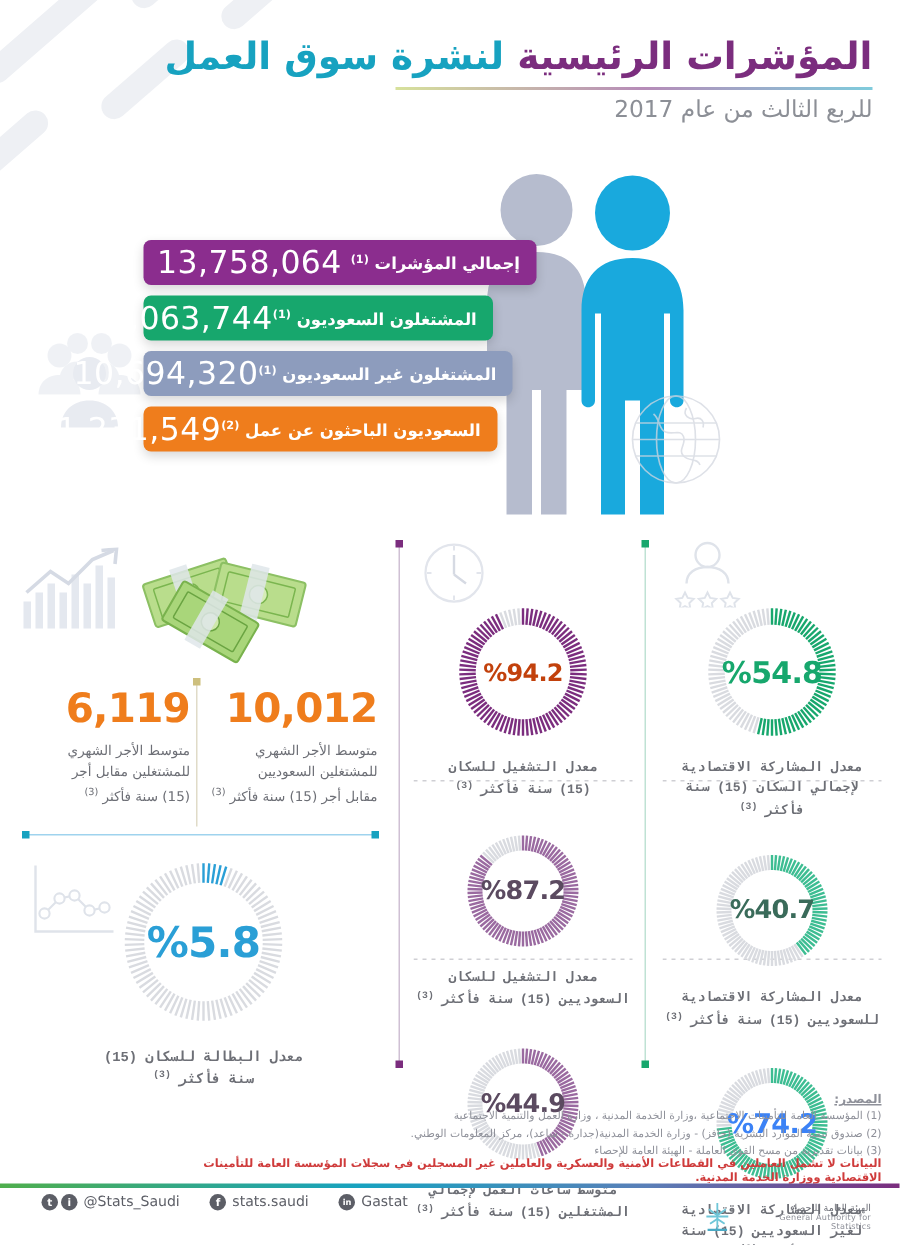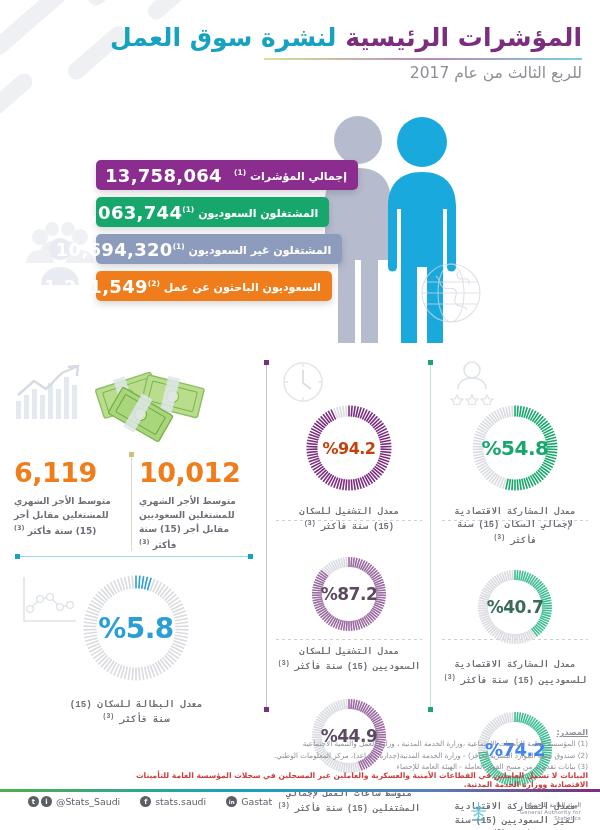--- a/index.html
+++ b/index.html
@@ -76,21 +76,21 @@
     align-items: center;
     justify-content: space-between;
     direction: rtl;
     padding: 0 11px 0 9px;
     margin-bottom: 7px;
     color: #fff;
     box-shadow: 0 3px 7px rgba(0,0,0,.16);
   }
   .bar .label { font-size: 11px; font-weight: bold; white-space: nowrap; }
   .bar .label sup { font-size: 7.5px; vertical-align: super; }
-  .bar .value { font-size: 18px; font-weight: bold; letter-spacing: .3px; direction: ltr; }
+  .bar .value { font-size: 21px; font-weight: normal; letter-spacing: .3px; direction: ltr; }
   .bar.b1 { width: 100%;    background: #8b2d8e; }
   .bar.b2 { width: 89%;  margin-right: 11%;  background: #17a76d; }
   .bar.b3 { width: 94%;  margin-right: 6%;   background: #8d9cbd; }
   .bar.b4 { width: 90%;  margin-right: 10%;  background: #ef7d1c; }
 
   
   .body { position: absolute; top: 357px; left: 0; width: 600px; height: 360px; }
 
   .vdiv { position: absolute; width: 1px; top: 6px; bottom: 8px; }
   .vdiv::before, .vdiv::after {
@@ -120,27 +120,27 @@
   }
 
   
   .wages { position: absolute; left: 0; top: 0; width: 264px; height: 200px; }
   .chart-icon { position: absolute; left: 14px; top: 8px; width: 74px; height: 56px; }
   .money { position: absolute; left: 88px; top: 2px; width: 130px; height: 100px; }
   .wage-split {
     position: absolute; left: 8px; top: 100px; width: 250px;
     display: flex; direction: rtl;
   }
-  .wage-col { width: 50%; text-align: left; padding: 0 6px; }
+  .wage-col { width: 50%; text-align: right; padding: 0 6px; }
   .wage-col .num {
     font-size: 27px; font-weight: bold; color: #ef7d1c; direction: ltr;
     letter-spacing: -.5px; margin-bottom: 7px;
   }
   .wage-col .cap {
-    font-size: 9px; color: #6d6f76; line-height: 1.55; direction: rtl; font-weight: bold;
+    font-size: 9px; color: #6d6f76; line-height: 1.55; direction: rtl; font-weight: normal;
   }
   .wage-col .cap sup { font-size: 6.5px; }
   .wage-divider {
     position:absolute; left: 131px; top: 98px; width:1px; height: 96px; background:#e0dbc8;
   }
   .wage-divider::before{content:"";position:absolute;top:-3px;left:-2px;width:5px;height:5px;background:#cdbf7d;}
 
   
   .unemp { position: absolute; left: 0; top: 208px; width: 264px; height: 148px; }
   .line-icon { position: absolute; left: 16px; top: 8px; width: 64px; height: 56px; }

